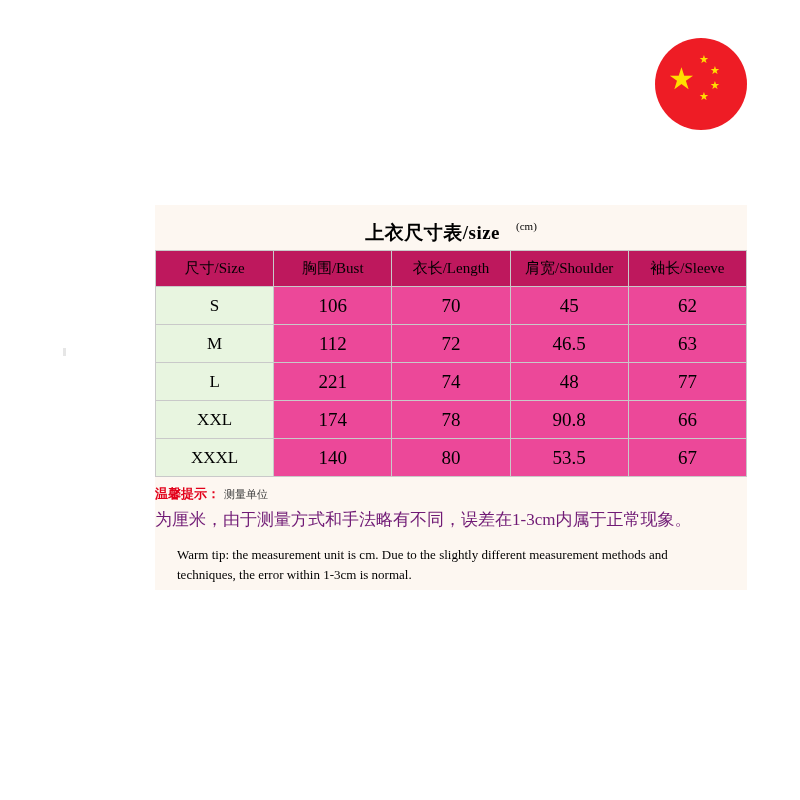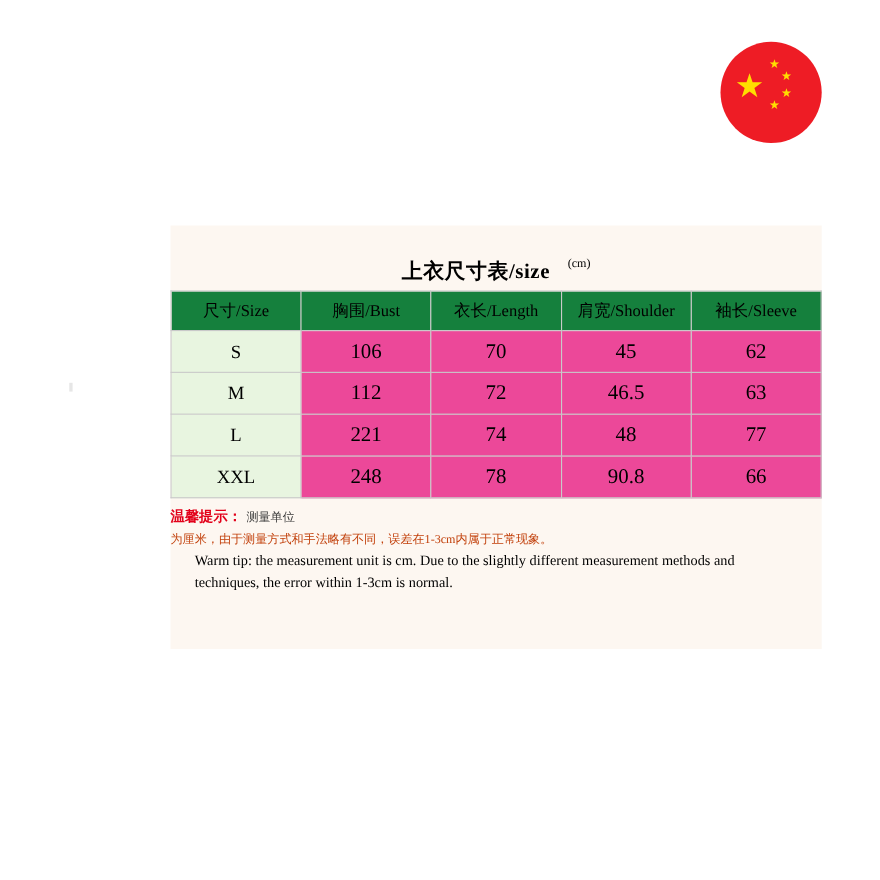--- a/index.html
+++ b/index.html
@@ -42,21 +42,21 @@
   .card {
     position: absolute;
     left: 155px;
     top: 205px;
     width: 592px;
     height: 385px;
     background: #fdf7f1;
   }
 
   .title-row {
-    height: 59px;
+    height: 45px;
     display: flex;
     align-items: flex-end;
     justify-content: center;
     padding-bottom: 4px;
     box-sizing: border-box;
   }
   .title-main {
     font-size: 19px;
     font-weight: bold;
     color: #000;
@@ -74,21 +74,21 @@
     width: 592px;
     table-layout: fixed;
   }
   table.size-table th,
   table.size-table td {
     border: 1px solid #c9c9c9;
     text-align: center;
     color: #000;
   }
   table.size-table th {
-    background: #15803d;
+    background: #be185d;
     font-size: 15px;
     font-weight: normal;
     height: 33px;
     font-family: "Liberation Serif", serif;
   }
   table.size-table td.size-cell {
     background: #e8f5e0;
     font-size: 17px;
     height: 35px;
     width: 118px;
@@ -110,29 +110,29 @@
     color: #e2001a;
     font-weight: bold;
     font-size: 13px;
   }
   .note-line1 .unit {
     color: #3a3a3a;
     font-size: 11px;
     margin-left: 4px;
   }
   .note-cn {
-    font-size: 11px;
-    color: #c2410c;
+    font-size: 17px;
+    color: #701a75;
     margin-top: 4px;
     line-height: 1.55;
   }
   .note-en {
     font-size: 13px;
     color: #000;
-    margin-top: 0;
+    margin-top: 12px;
     line-height: 1.5;
     padding: 0 22px;
   }
 
   
   .speck {
     position: absolute;
     background: #e6e6e6;
   }
   .speck.a { left: 63px; top: 348px; width: 3px; height: 8px; }
@@ -184,24 +184,31 @@
       </tr>
       <tr>
         <td class="size-cell">L</td>
         <td class="val-cell">221</td>
         <td class="val-cell">74</td>
         <td class="val-cell">48</td>
         <td class="val-cell">77</td>
       </tr>
       <tr>
         <td class="size-cell">XXL</td>
-        <td class="val-cell">248</td>
+        <td class="val-cell">174</td>
         <td class="val-cell">78</td>
         <td class="val-cell">90.8</td>
         <td class="val-cell">66</td>
+      </tr>
+      <tr>
+        <td class="size-cell">XXXL</td>
+        <td class="val-cell">140</td>
+        <td class="val-cell">80</td>
+        <td class="val-cell">53.5</td>
+        <td class="val-cell">67</td>
       </tr>
     </tbody>
   </table>
 
   <div class="notes">
     <div class="note-line1">
       <span class="warm">温馨提示：</span><span class="unit">测量单位</span>
     </div>
     <div class="note-cn">为厘米，由于测量方式和手法略有不同，误差在1-3cm内属于正常现象。</div>
     <div class="note-en">Warm tip: the measurement unit is cm. Due to the slightly different measurement methods and techniques, the error within 1-3cm is normal.</div>

